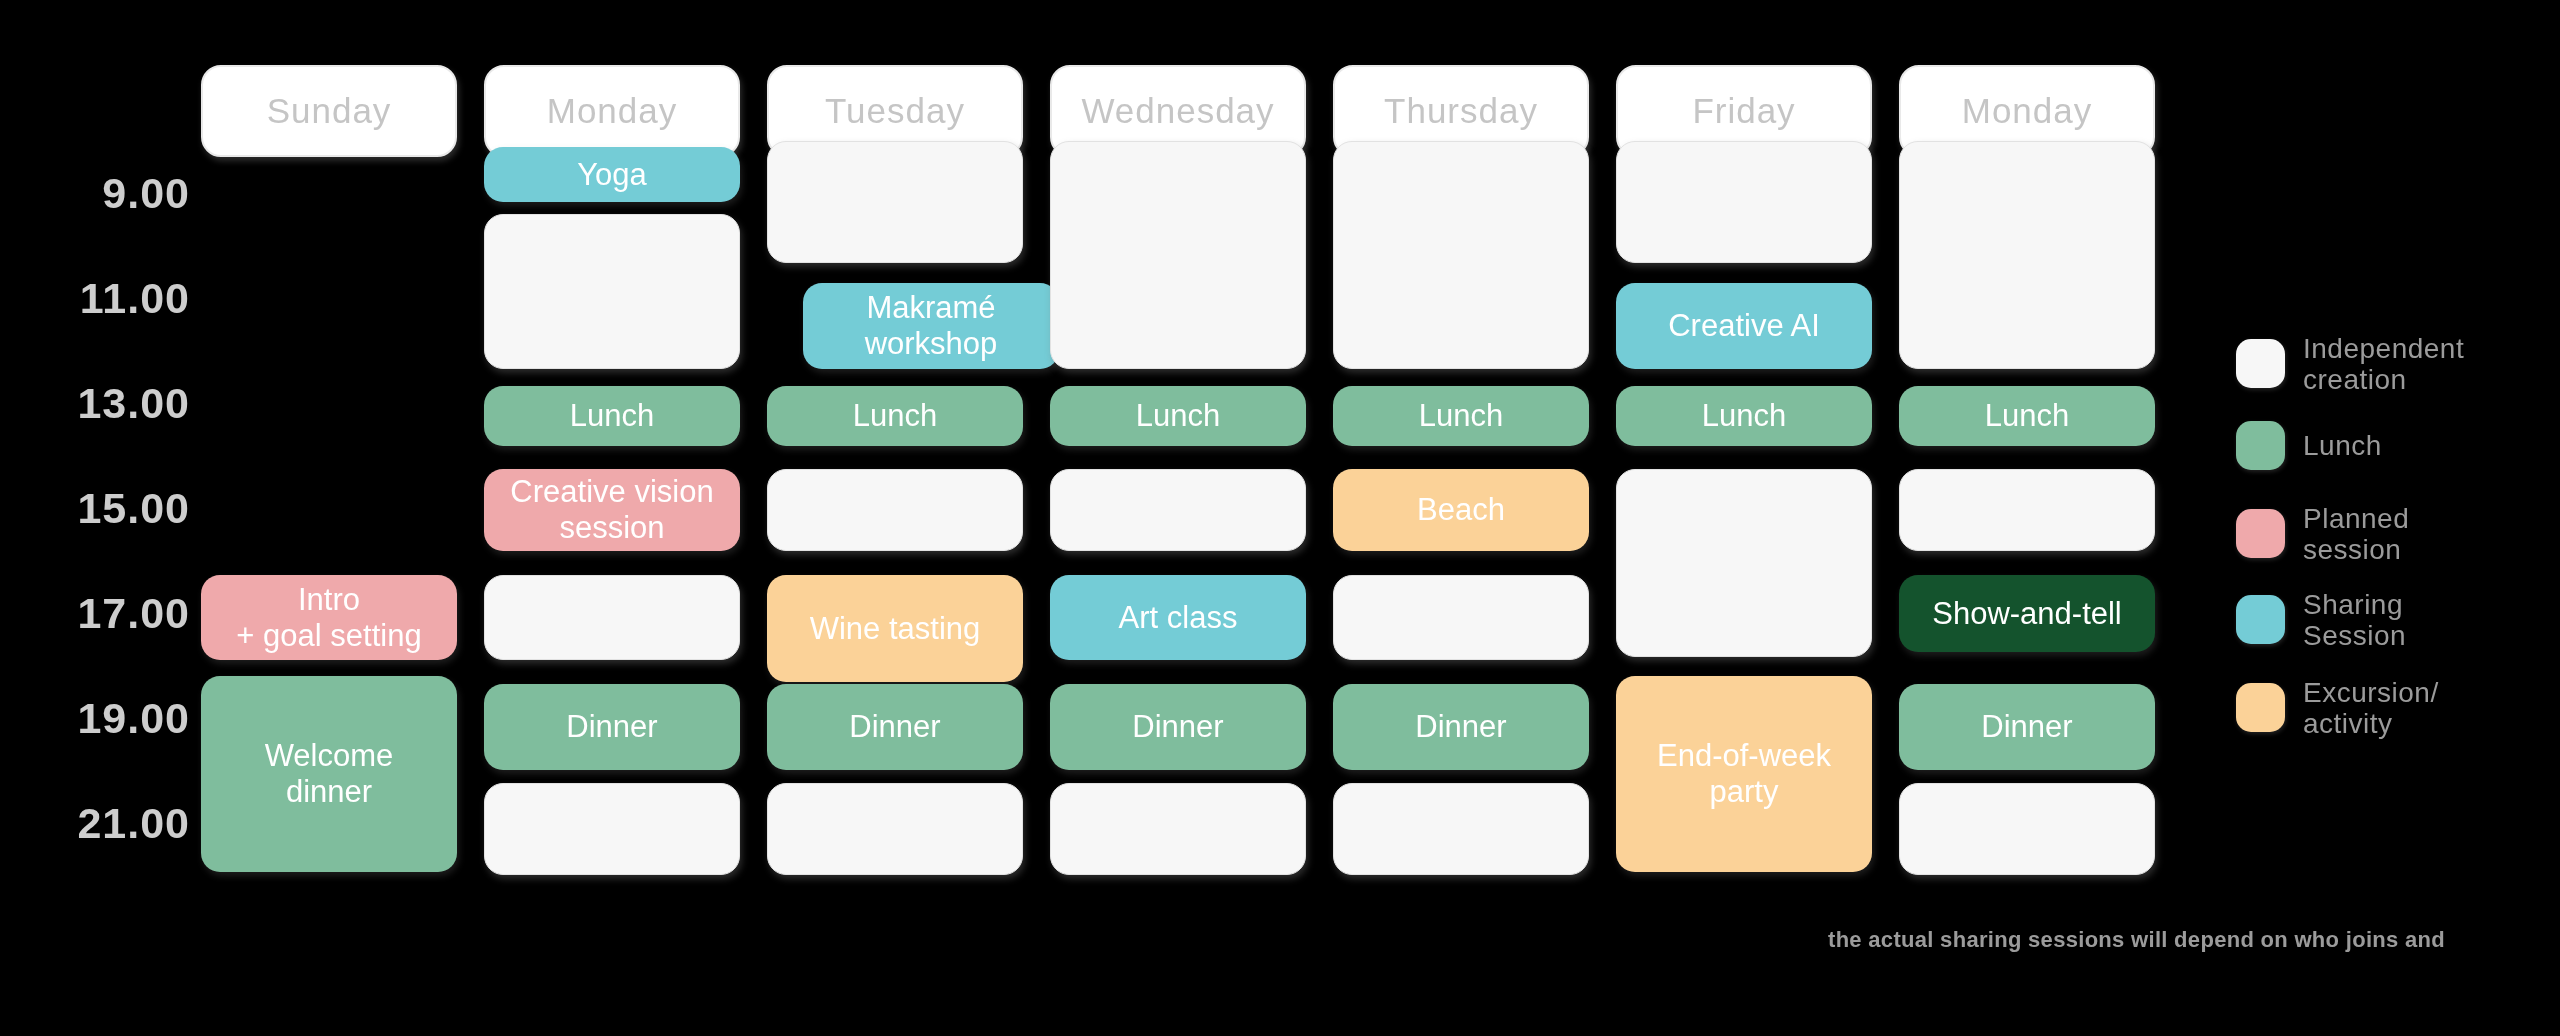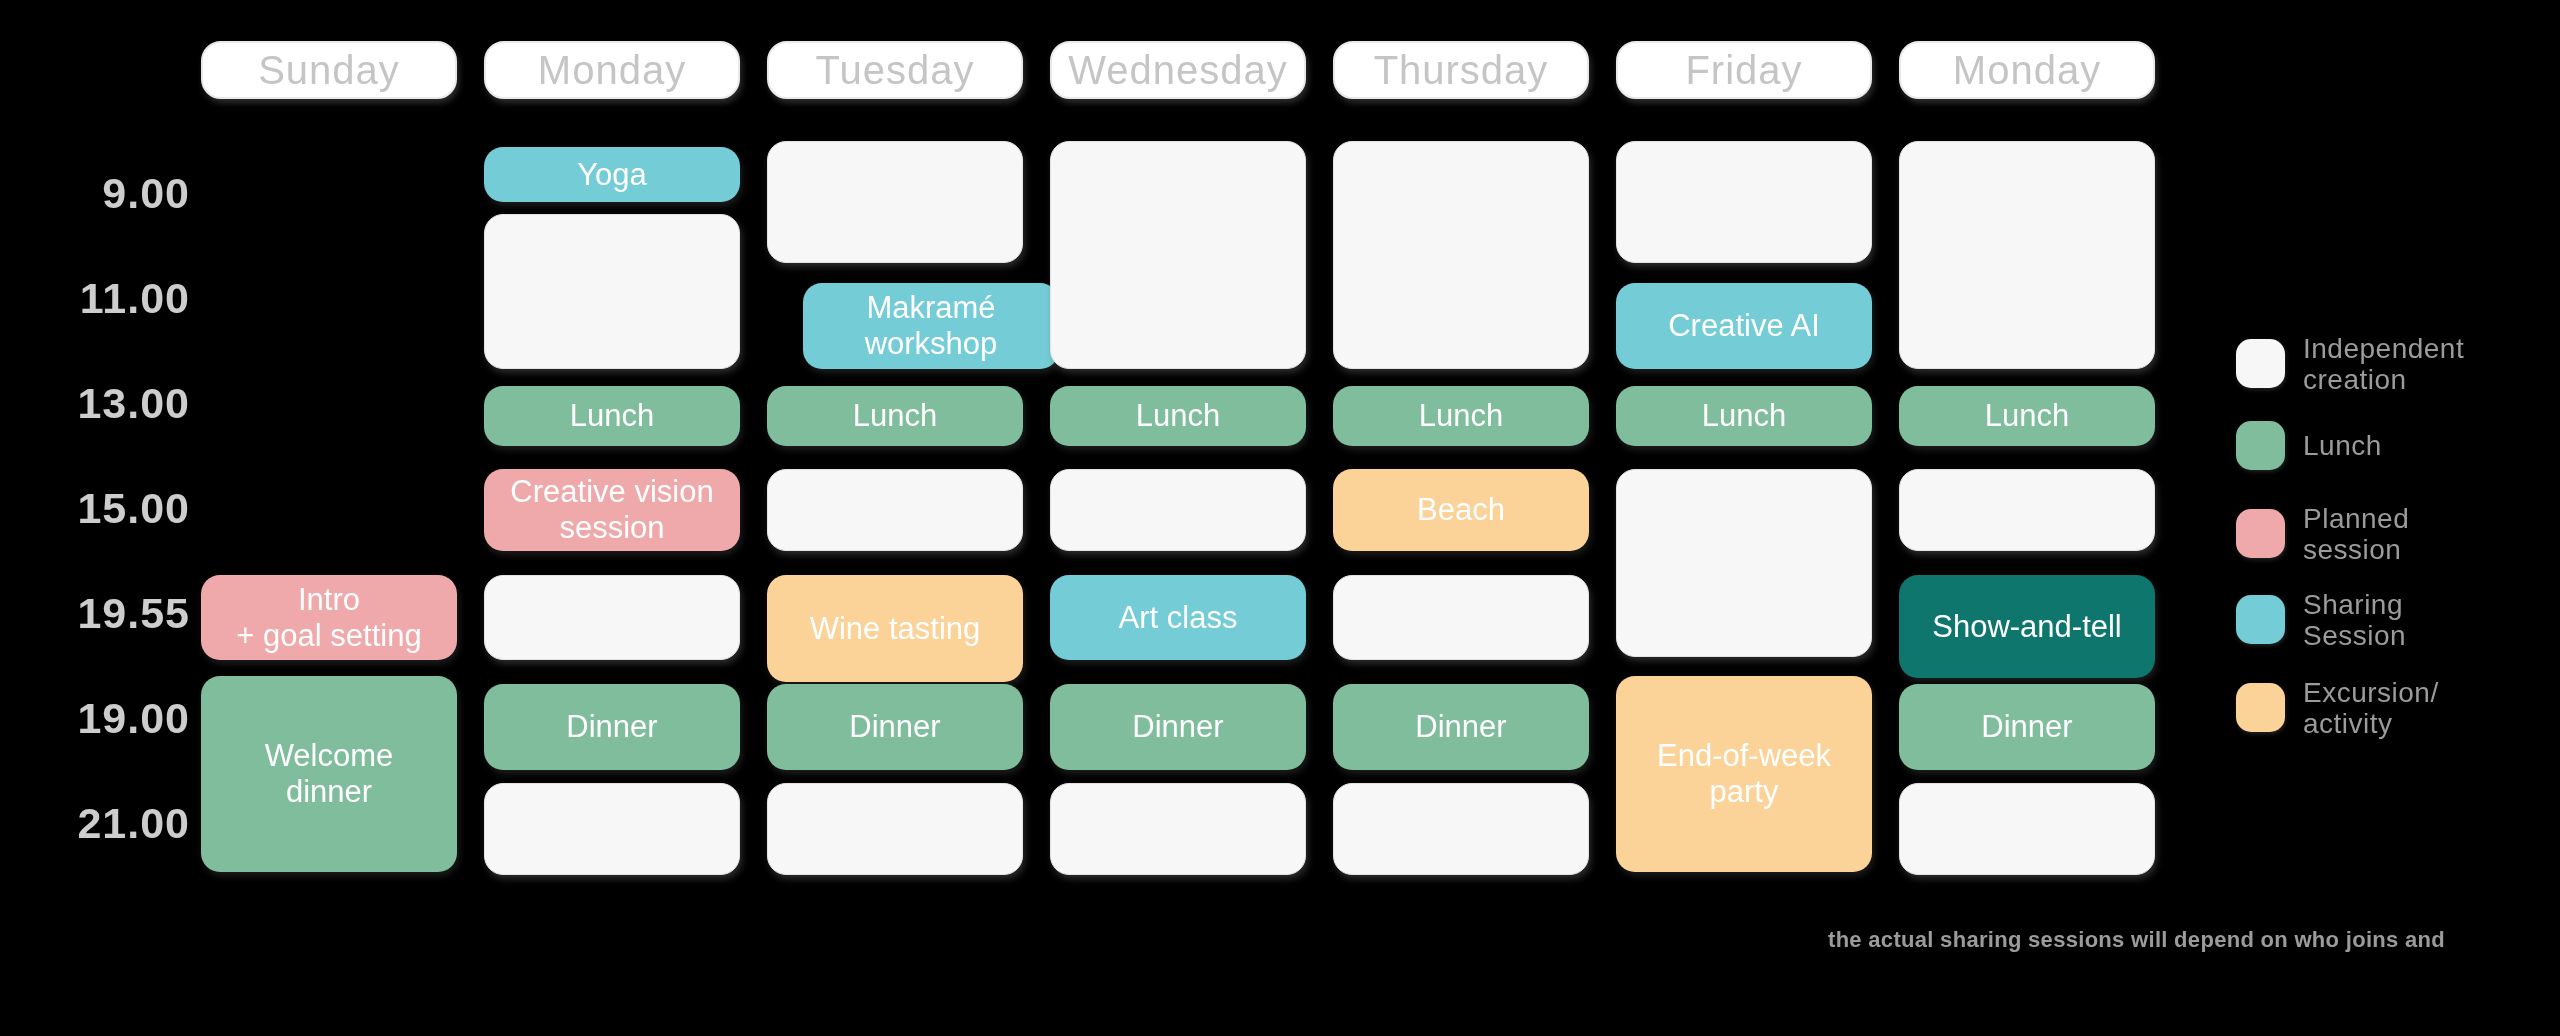--- a/index.html
+++ b/index.html
@@ -6,25 +6,26 @@
   body{
     width:2560px;height:1036px;background:#000000;overflow:hidden;position:relative;
     font-family:"Liberation Sans","DejaVu Sans",sans-serif;
   }
   #canvas{position:absolute;left:0;top:0;width:2560px;height:1036px;}
   .time-label{
     position:absolute;left:4px;width:160px;height:52px;line-height:52px;
     text-align:right;font-size:43px;font-weight:600;color:#CDCDCD;letter-spacing:1px;padding-left:26px;
   }
   .day-header{
-    position:absolute;width:256px;height:58px;box-sizing:border-box;
+    position:absolute;width:256px;height:92px;box-sizing:border-box;
     background:#FFFFFF;border:2px solid #E9E9E9;border-radius:20px;
     display:flex;align-items:center;justify-content:center;
-    font-size:40px;font-weight:500;color:#C5C5C5;letter-spacing:1px;
+    font-size:35px;font-weight:500;color:#C5C5C5;letter-spacing:1px;
     box-shadow:2px 4px 6px rgba(130,130,130,0.35);
+    margin-top:24px;
   }
   .block{
     position:absolute;width:256px;box-sizing:border-box;border-radius:19px;
     display:flex;align-items:center;justify-content:center;text-align:center;
     color:#FFFFFF;font-size:31px;line-height:36px;white-space:pre-line;
     box-shadow:2px 4px 7px rgba(115,115,115,0.25);
   }
   .block.independent{
     background:#F7F7F7;border:1px solid #E2E2E2;
     box-shadow:2px 4px 7px rgba(115,115,115,0.38);
@@ -42,21 +43,21 @@
 </style>
 </head>
 <body>
 
 <div id="canvas">
   <div id="time-axis">
       <div class="time-label" style="top: 167px;">9.00</div>
       <div class="time-label" style="top: 272px;">11.00</div>
       <div class="time-label" style="top: 377px;">13.00</div>
       <div class="time-label" style="top: 482px;">15.00</div>
-      <div class="time-label" style="top: 587px;">19.55</div>
+      <div class="time-label" style="top: 587px;">17.00</div>
       <div class="time-label" style="top: 692px;">19.00</div>
       <div class="time-label" style="top: 797px;">21.00</div>
     </div>
   <div id="day-headers">
       <div class="day-header" style="left: 201px; top: 41px;">Sunday</div>
       <div class="day-header" style="left: 484px; top: 41px;">Monday</div>
       <div class="day-header" style="left: 767px; top: 41px;">Tuesday</div>
       <div class="day-header" style="left: 1050px; top: 41px;">Wednesday</div>
       <div class="day-header" style="left: 1333px; top: 41px;">Thursday</div>
       <div class="day-header" style="left: 1616px; top: 41px;">Friday</div>
@@ -97,21 +98,21 @@
       <div class="block independent" style="left: 1333px; top: 783px; height: 92px;"></div>
       <div class="block independent" style="left: 1616px; top: 141px; height: 122px;"></div>
       <div class="block sharing" style="left: 1616px; top: 283px; height: 86px; background: rgb(116, 204, 214);"><span>Creative AI</span></div>
       <div class="block food" style="left: 1616px; top: 386px; height: 60px; background: rgb(127, 189, 157);"><span>Lunch</span></div>
       <div class="block independent" style="left: 1616px; top: 469px; height: 188px;"></div>
       <div class="block excursion" style="left: 1616px; top: 676px; height: 196px; background: rgb(251, 210, 152);"><span>End-of-week
 party</span></div>
       <div class="block independent" style="left: 1899px; top: 141px; height: 228px;"></div>
       <div class="block food" style="left: 1899px; top: 386px; height: 60px; background: rgb(127, 189, 157);"><span>Lunch</span></div>
       <div class="block independent" style="left: 1899px; top: 469px; height: 82px;"></div>
-      <div class="block planned" style="left: 1899px; top: 575px; height: 103px; background: #0f766e;"><span>Show-and-tell</span></div>
+      <div class="block planned" style="left: 1899px; top: 575px; height: 77px; background: #14532d;"><span>Show-and-tell</span></div>
       <div class="block food" style="left: 1899px; top: 684px; height: 86px; background: rgb(127, 189, 157);"><span>Dinner</span></div>
       <div class="block independent" style="left: 1899px; top: 783px; height: 92px;"></div>
     </div>
   <div id="legend">
       <div class="legend-swatch" style="left: 2236px; top: 339px; background: rgb(247, 247, 247);"></div>
       <div class="legend-label" style="left: 2303px; top: 332.5px;">Independent
 creation</div>
       <div class="legend-swatch" style="left: 2236px; top: 421px; background: rgb(127, 189, 157);"></div>
       <div class="legend-label" style="left: 2303px; top: 430px;">Lunch</div>
       <div class="legend-swatch" style="left: 2236px; top: 509px; background: rgb(239, 169, 171);"></div>

